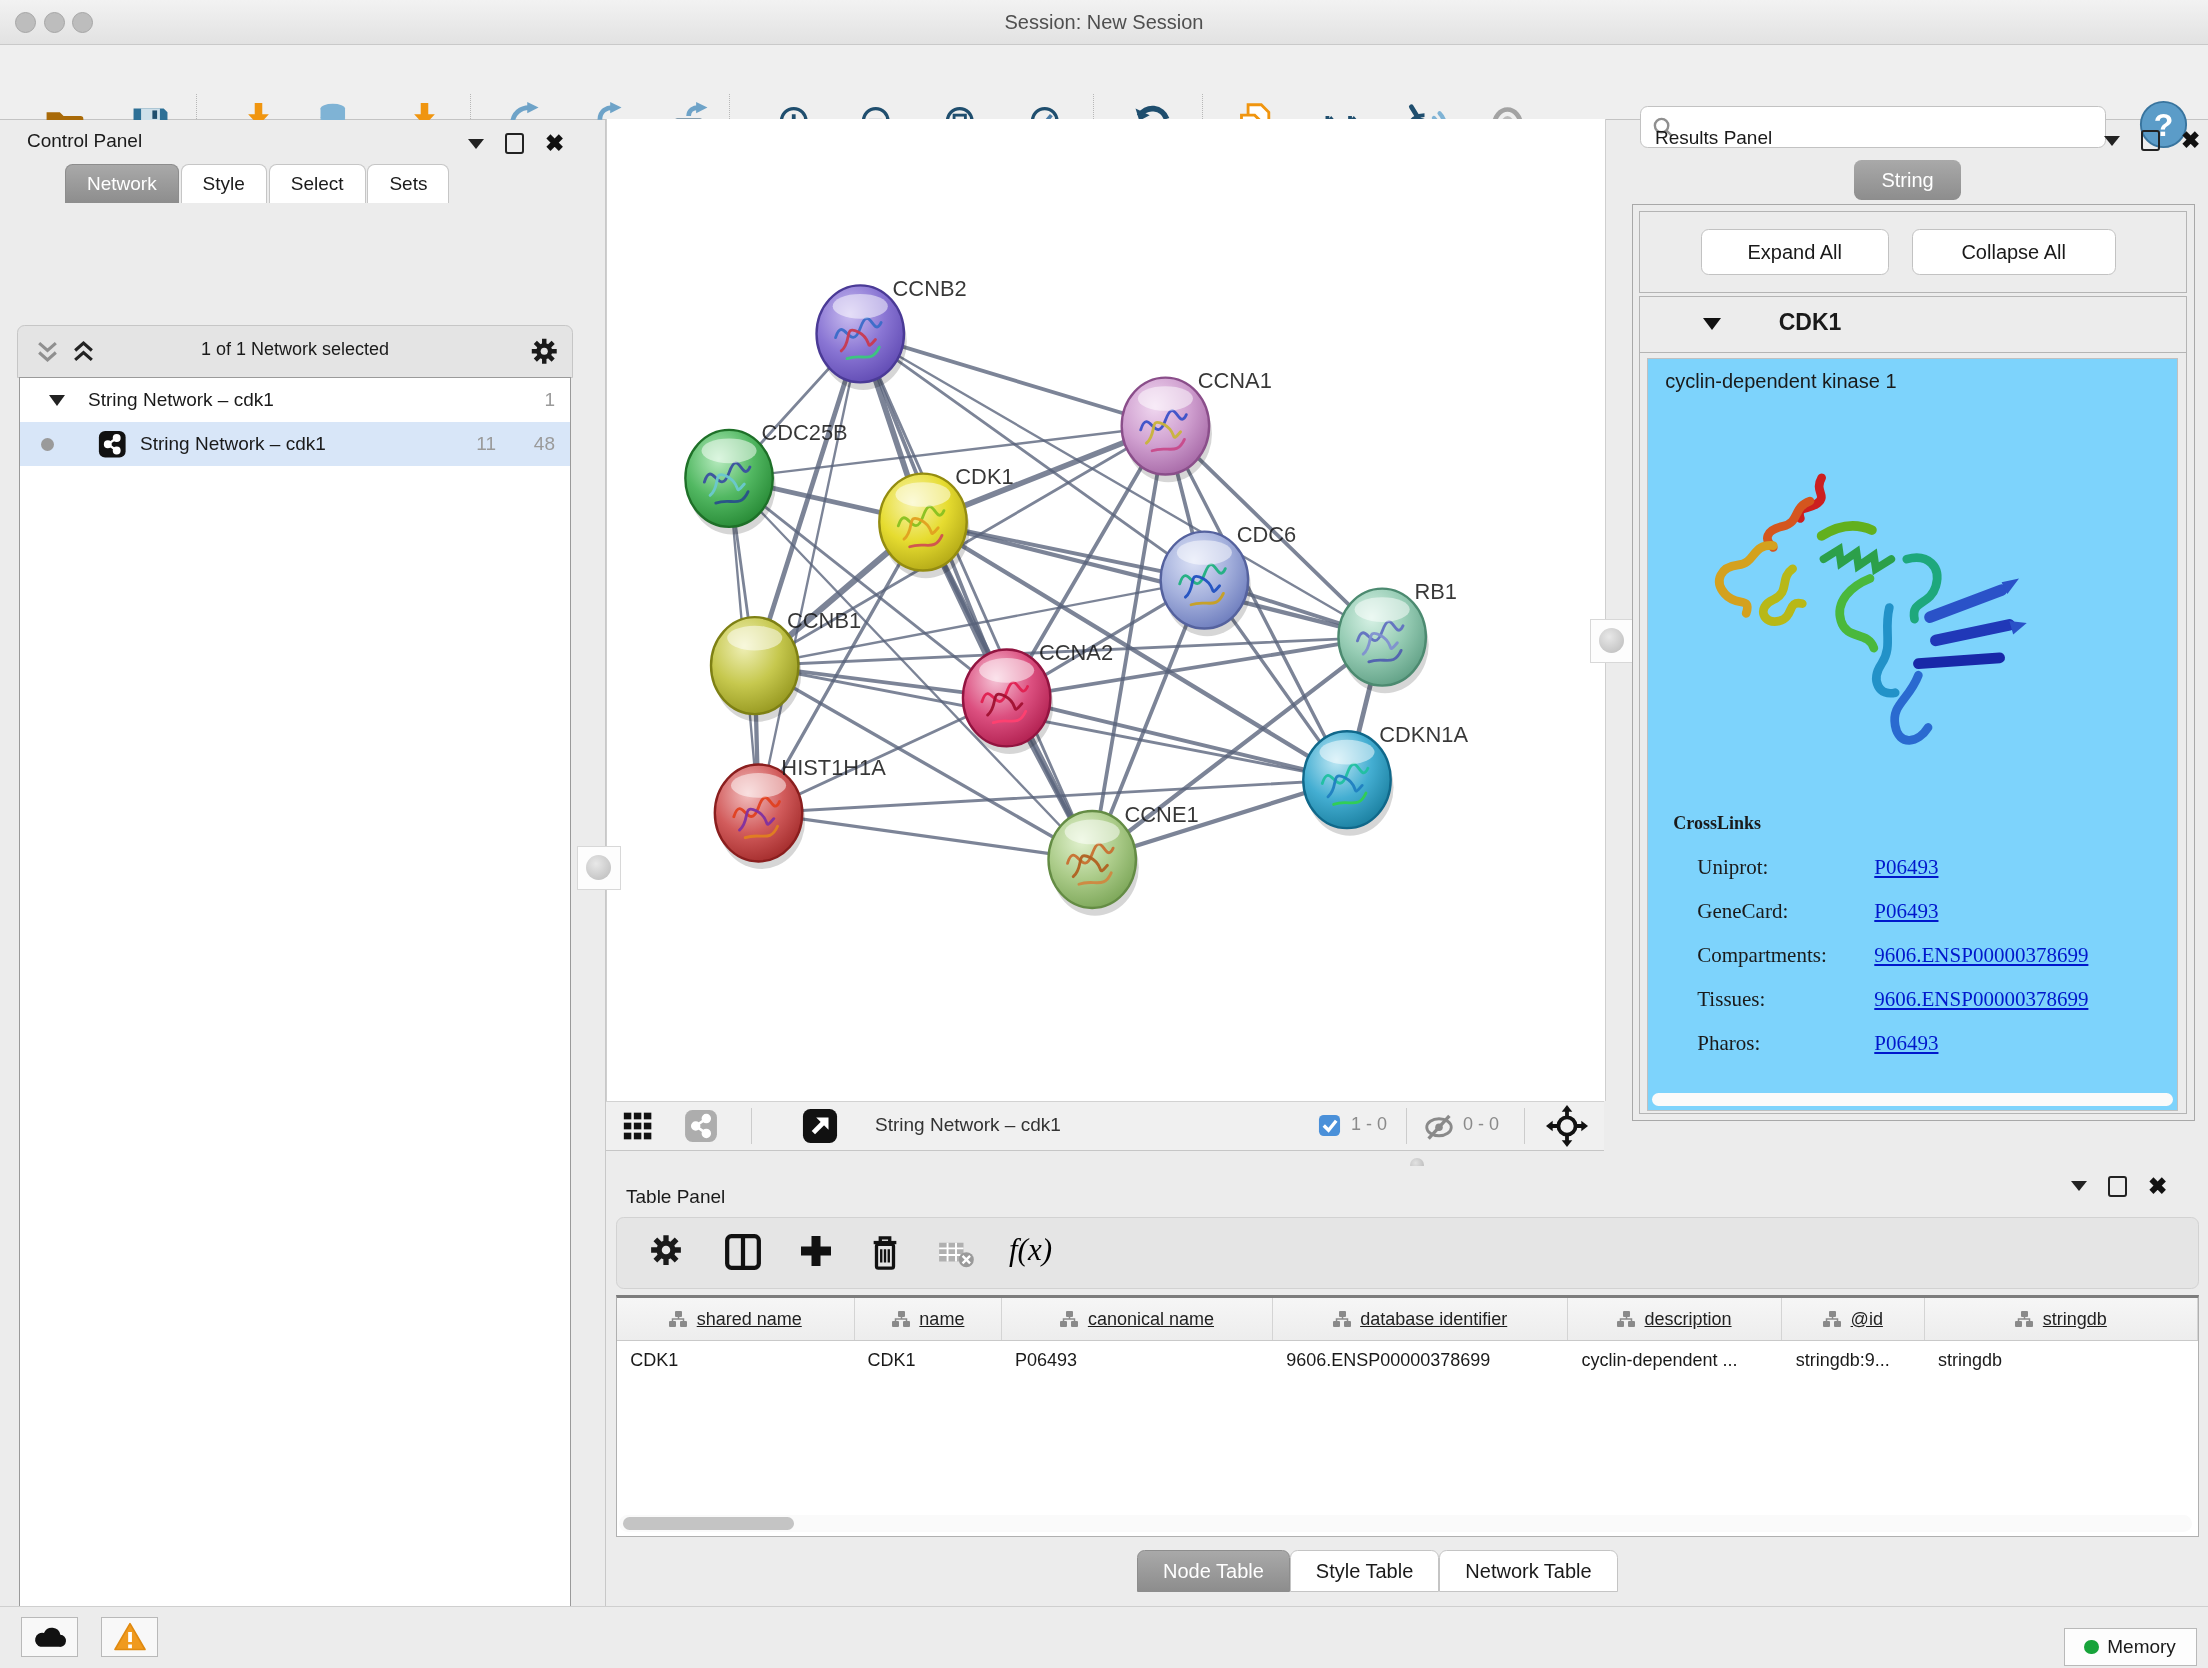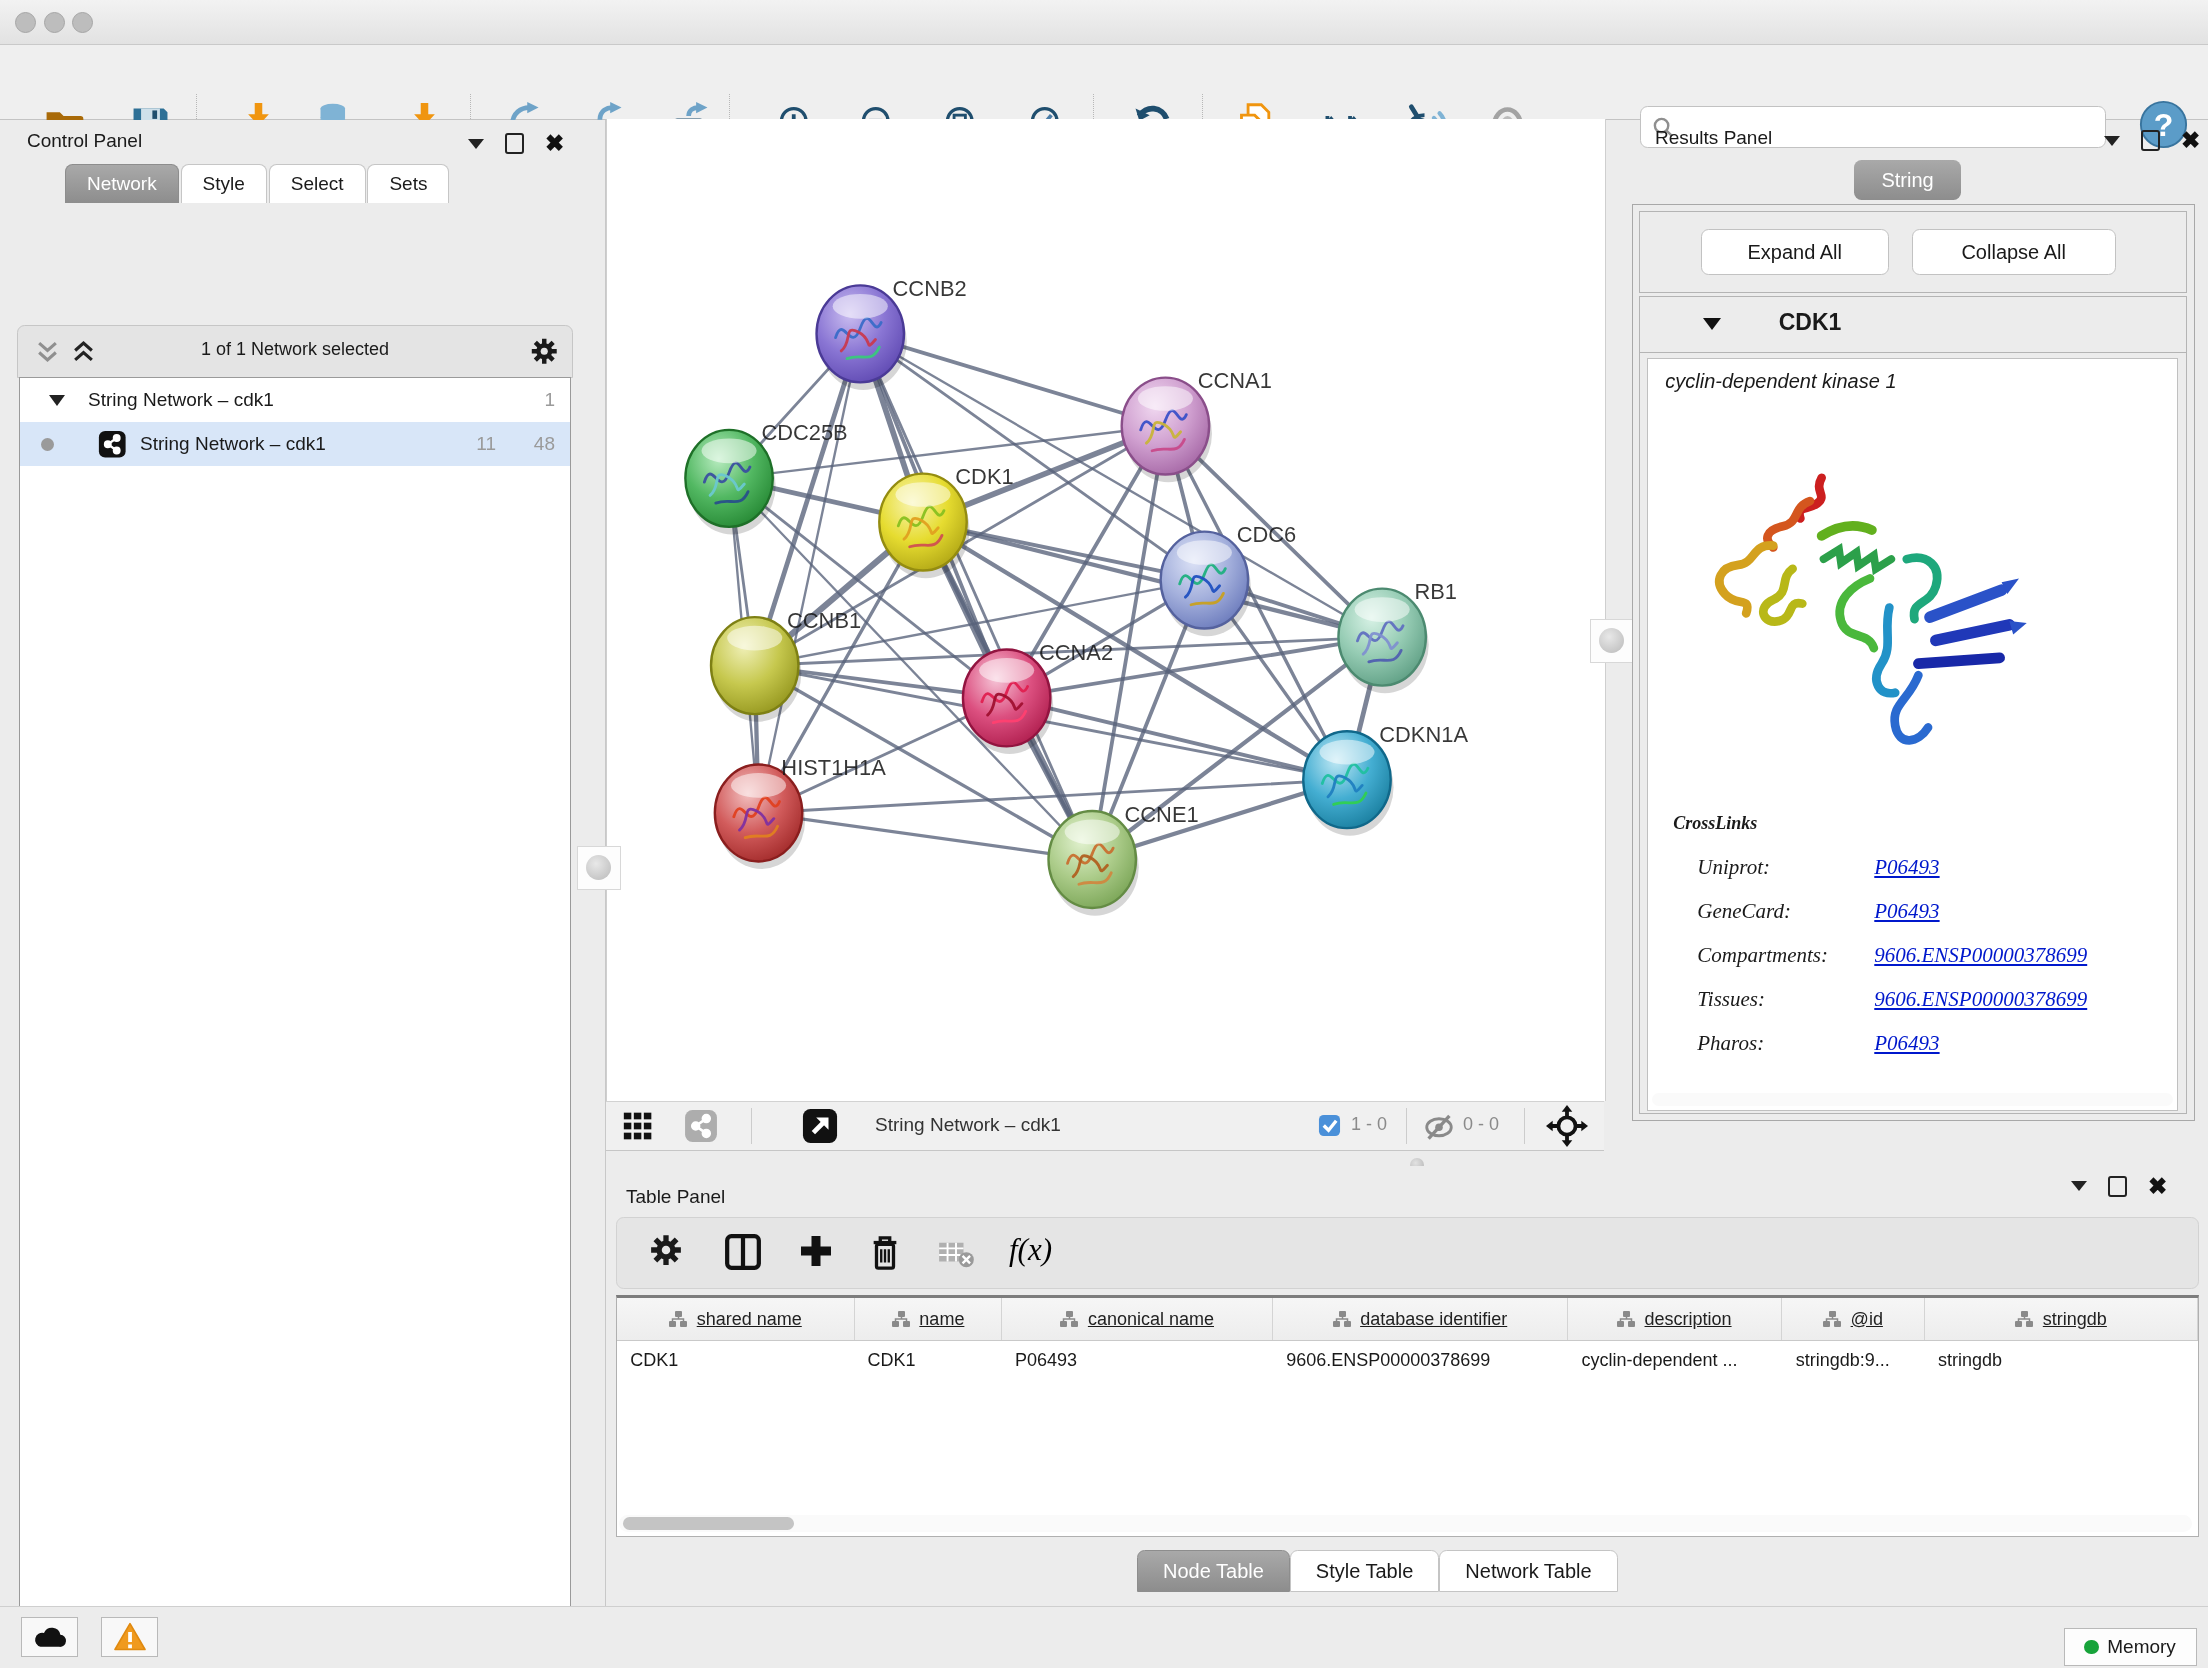--- a/index.html
+++ b/index.html
@@ -55,22 +55,22 @@
   
   #results-panel{position:absolute;left:1609px;top:119px;width:599px;height:1032px;}
   #rp-tab{position:absolute;left:245px;top:41px;width:107px;height:40px;line-height:40px;text-align:center;
           background:linear-gradient(#a9a9a9,#8d8d8d);color:#fff;font-size:20px;border-radius:7.6px;}
   #rp-outer{position:absolute;left:23px;top:85px;width:561px;height:915px;background:#ececec;
             border:1.9px solid #a8a8a8;}
   .rp-box{position:absolute;left:5.7px;width:546px;background:#ececec;border:1px solid #b4b4b4;}
   .rp-btn{position:absolute;top:17px;height:44px;background:#fff;border:1px solid #c2c2c2;border-radius:7.6px;
           font-size:20px;text-align:center;line-height:44px;}
   #rp-entry-head{position:absolute;left:0;top:0;width:100%;height:55px;border-bottom:1px solid #b4b4b4;}
-  #rp-desc-box{position:absolute;left:7.6px;top:61px;width:529px;height:751px;background:#ffffff;
-               border:1px solid #c0c0c0;font-style:italic;}
+  #rp-desc-box{position:absolute;left:7.6px;top:61px;width:529px;height:751px;background:#7dd3fc;
+               border:1px solid #c0c0c0;}
   .serif{font-family:"Liberation Serif",serif;}
   .xl-row{position:relative;height:44px;}
   .xl-label{position:absolute;left:49px;font-size:21px;}
   .xl-value{position:absolute;left:226px;font-size:21px;color:#0018cc;text-decoration:underline;}
   
   #tp-toolbar{position:absolute;left:616px;top:1217px;width:1581px;height:70px;background:#e5e5e5;
               border:1px solid #d2d2d2;border-radius:7.6px;}
   .tp-icon{position:absolute;top:15px;}
   #ntable{position:absolute;left:616px;top:1295px;width:1581px;height:238px;background:#fff;
           border:1px solid #b0b0b0;border-top:3.8px solid #7d7d7d;}
@@ -95,20 +95,21 @@
   #memory-dot{width:14.3px;height:14.3px;border-radius:50%;background:#17a33a;}
   text{font-family:"Liberation Sans",sans-serif;}
 </style>
 </head>
 <body>
 
 <div id="titlebar">
   <span class="light" style="left:15px"></span>
   <span class="light" style="left:44px"></span>
   <span class="light" style="left:72px"></span>
+  <div id="win-title">Session: New Session</div>
 </div>
 
 <div id="toolbar">
   <div class="tbtn" style="left:40px">
     <svg viewBox="0 0 52 52">
         <path d="M7 12h14l4 4h18c2 0 3 1 3 3v5H7z" fill="#a96a08"></path>
         <path d="M3 44l9-20h40l-9 20z" fill="#f2a237"></path>
       </svg>
   </div>
   <div class="tbtn" style="left:126px">

